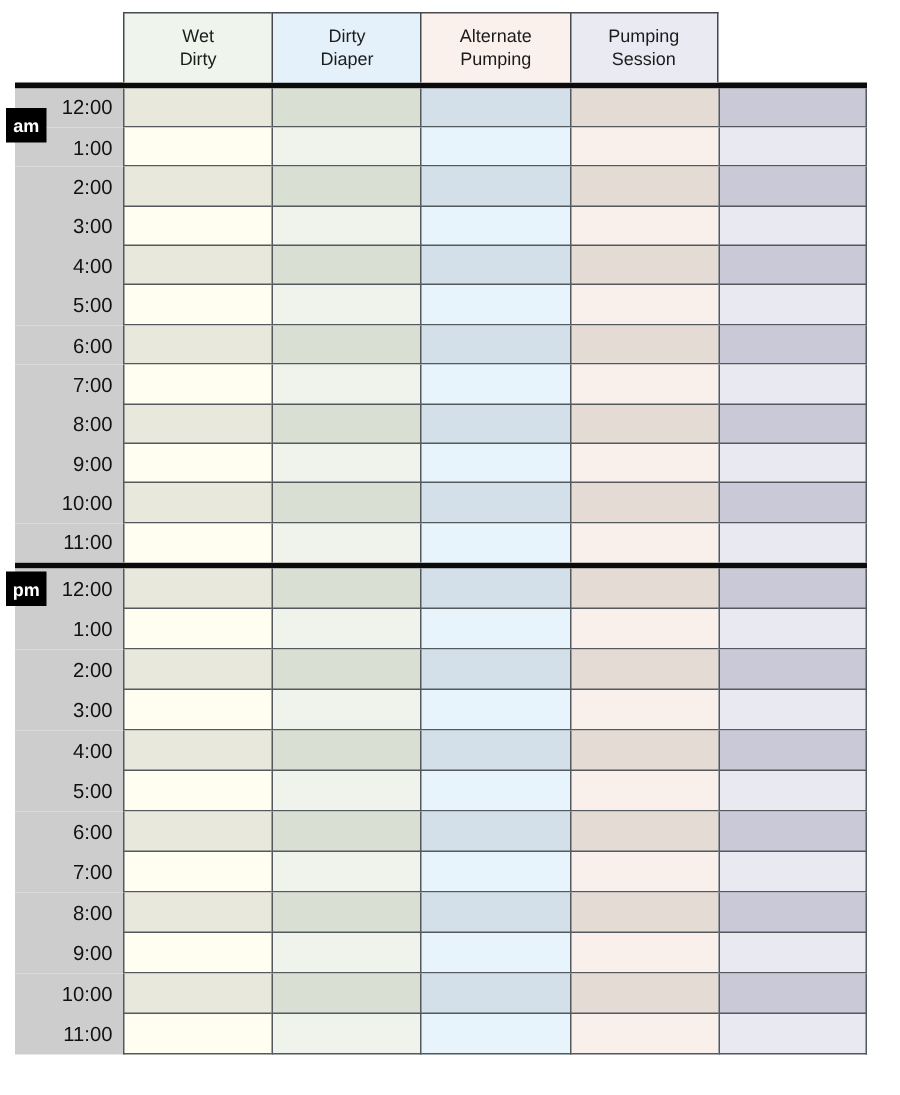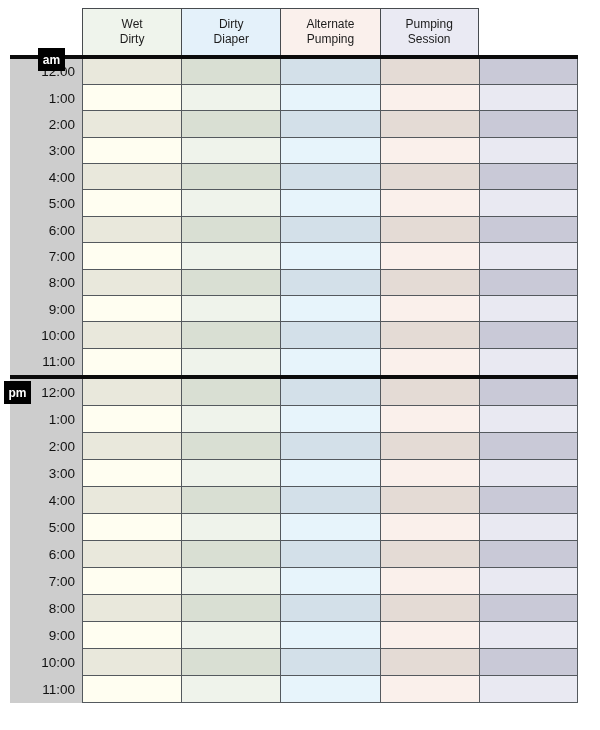--- a/index.html
+++ b/index.html
@@ -42,21 +42,21 @@
   }
   .row .data-cell:last-child { border-right: 1px solid var(--grid-line, #54595e); }
   .section-am .row:last-child .data-cell { border-bottom: none; }
 
   .badge {
     position: absolute; left: 4px; width: 27px; height: 23px;
     background: var(--badge-bg, #000); color: var(--badge-fg, #fff);
     font-weight: bold; font-size: 12px;
     display: flex; align-items: center; justify-content: center;
   }
-  .badge-am { top: 48px; margin-left: 34px; }
+  .badge-am { top: 72px; }
   .badge-pm { top: 381px; }
 </style>
 </head>
 <body>
 
 <div class="page">
   <div class="chart">
     <div class="header-row">
       <div class="time-spacer"></div>
 

